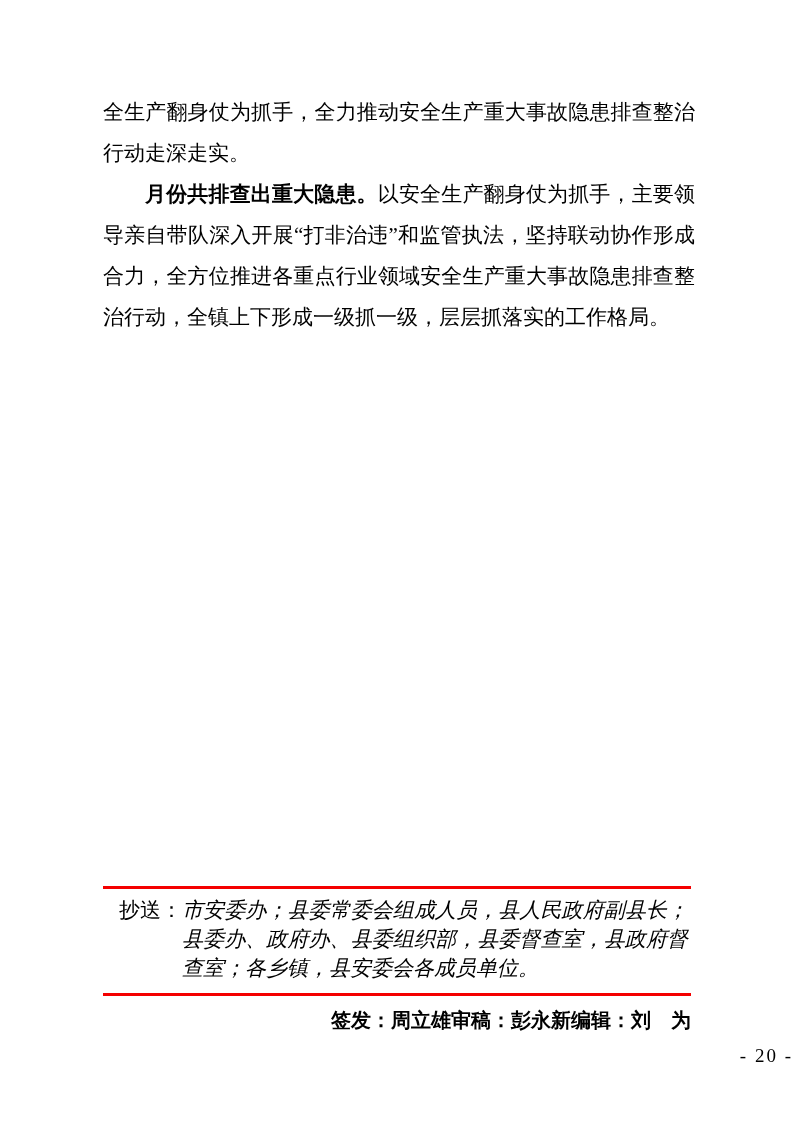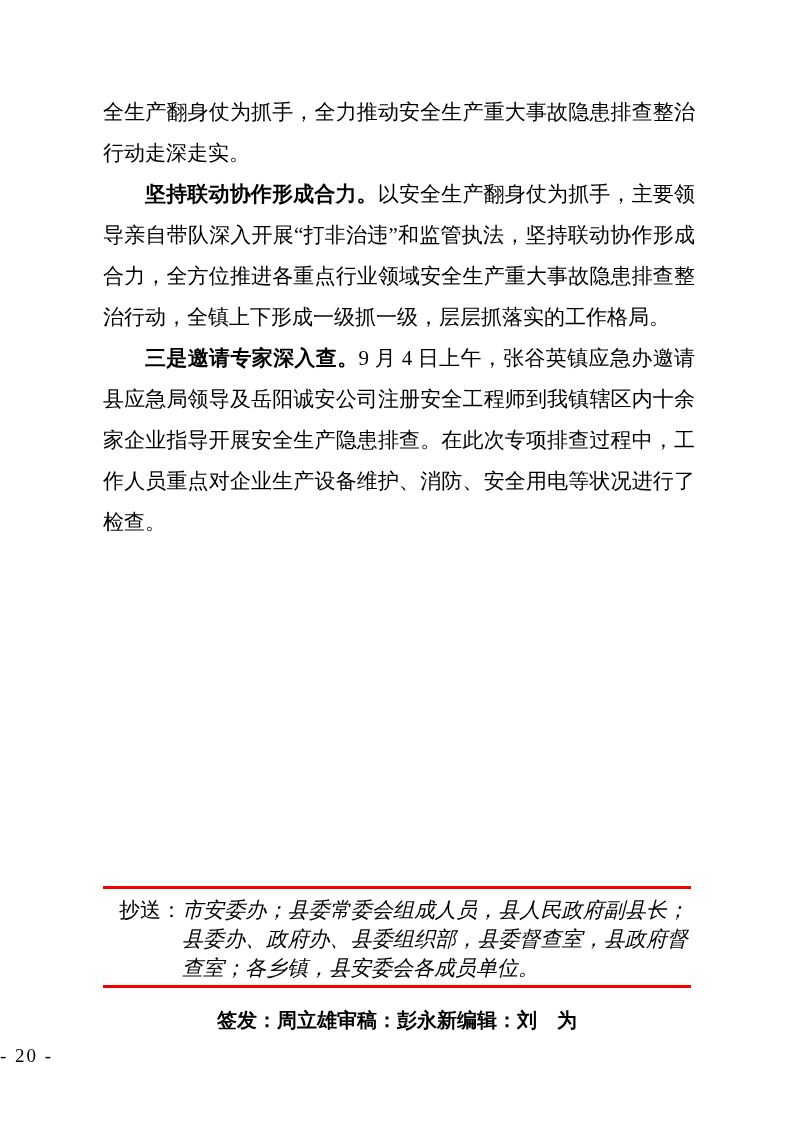--- a/index.html
+++ b/index.html
@@ -40,21 +40,21 @@
     font-weight: 700;
   }
   
   .cc-box {
     position: absolute;
     left: 103px;
     top: 886px;
     width: 588px;
     border-top: 3px solid var(--rule-red, #f40000);
     border-bottom: 3px solid var(--rule-red, #f40000);
-    padding: 7px 0 2px 16px;
+    padding: 7px 0 10px 16px;
     display: flex;
     align-items: flex-start;
     font-size: 21px;
     line-height: 29px;
   }
   .cc-label {
     flex: 0 0 auto;
     white-space: nowrap;
   }
   .cc-text {
@@ -63,51 +63,50 @@
     text-align: justify;
     font-style: italic;
   }
   
   .signoff {
     position: absolute;
     left: 103px;
     top: 1007px;
     width: 588px;
     display: flex;
-    justify-content: center;
+    justify-content: flex-end;
     font-family: "Liberation Sans", "DejaVu Sans", sans-serif;
     font-weight: 700;
     font-size: 20px;
     line-height: 26px;
   }
   .sig-item { white-space: nowrap; }
   
   .pageno {
     position: absolute;
     left: 0;
     top: 1045px;
     width: 793px;
-    text-align: left;
+    text-align: right;
     font-size: 19px;
     font-family: "Liberation Serif", "DejaVu Serif", serif;
     letter-spacing: 2px;
   }
 </style>
 </head>
 <body>
 
 <div class="page">
 
   <div class="body-text">
     <p class="para para-opening">全生产翻身仗为抓手，全力推动安全生产重大事故隐患排查整治行动走深走实。</p>
 
-    <p class="para"><span class="para-head">坚持联动协作形成合力。</span><span>以安全生产翻身仗为抓手，主要领导亲自带队深入开展“打非治违”和监管执法，坚持联动协作形成合力，全方位推进各重点行业领域安全生产重大事故隐患排查整治行动，全镇上下形成一级抓一级，层层抓落实的工作格局。</span></p>
+    <p class="para"><span class="para-head">月份共排查出重大隐患。</span><span>以安全生产翻身仗为抓手，主要领导亲自带队深入开展“打非治违”和监管执法，坚持联动协作形成合力，全方位推进各重点行业领域安全生产重大事故隐患排查整治行动，全镇上下形成一级抓一级，层层抓落实的工作格局。</span></p>
 
 
-    <p class="para"><span class="para-head">三是邀请专家深入查。</span><span>9 月 4 日上午，张谷英镇应急办邀请县应急局领导及岳阳诚安公司注册安全工程师到我镇辖区内十余家企业指导开展安全生产隐患排查。在此次专项排查过程中，工作人员重点对企业生产设备维护、消防、安全用电等状况进行了检查。</span></p>
   </div>
 
   <div class="cc-box">
     <span class="cc-label">抄送：</span>
     <div class="cc-text">市安委办；县委常委会组成人员，县人民政府副县长；县委办、政府办、县委组织部，县委督查室，县政府督查室；各乡镇，县安委会各成员单位。</div>
   </div>
 
   <div class="signoff">
     <span class="sig-item"><span>签发：</span><span>周立雄</span></span>
     <span class="sig-item"><span>审稿：</span><span>彭永新</span></span>

